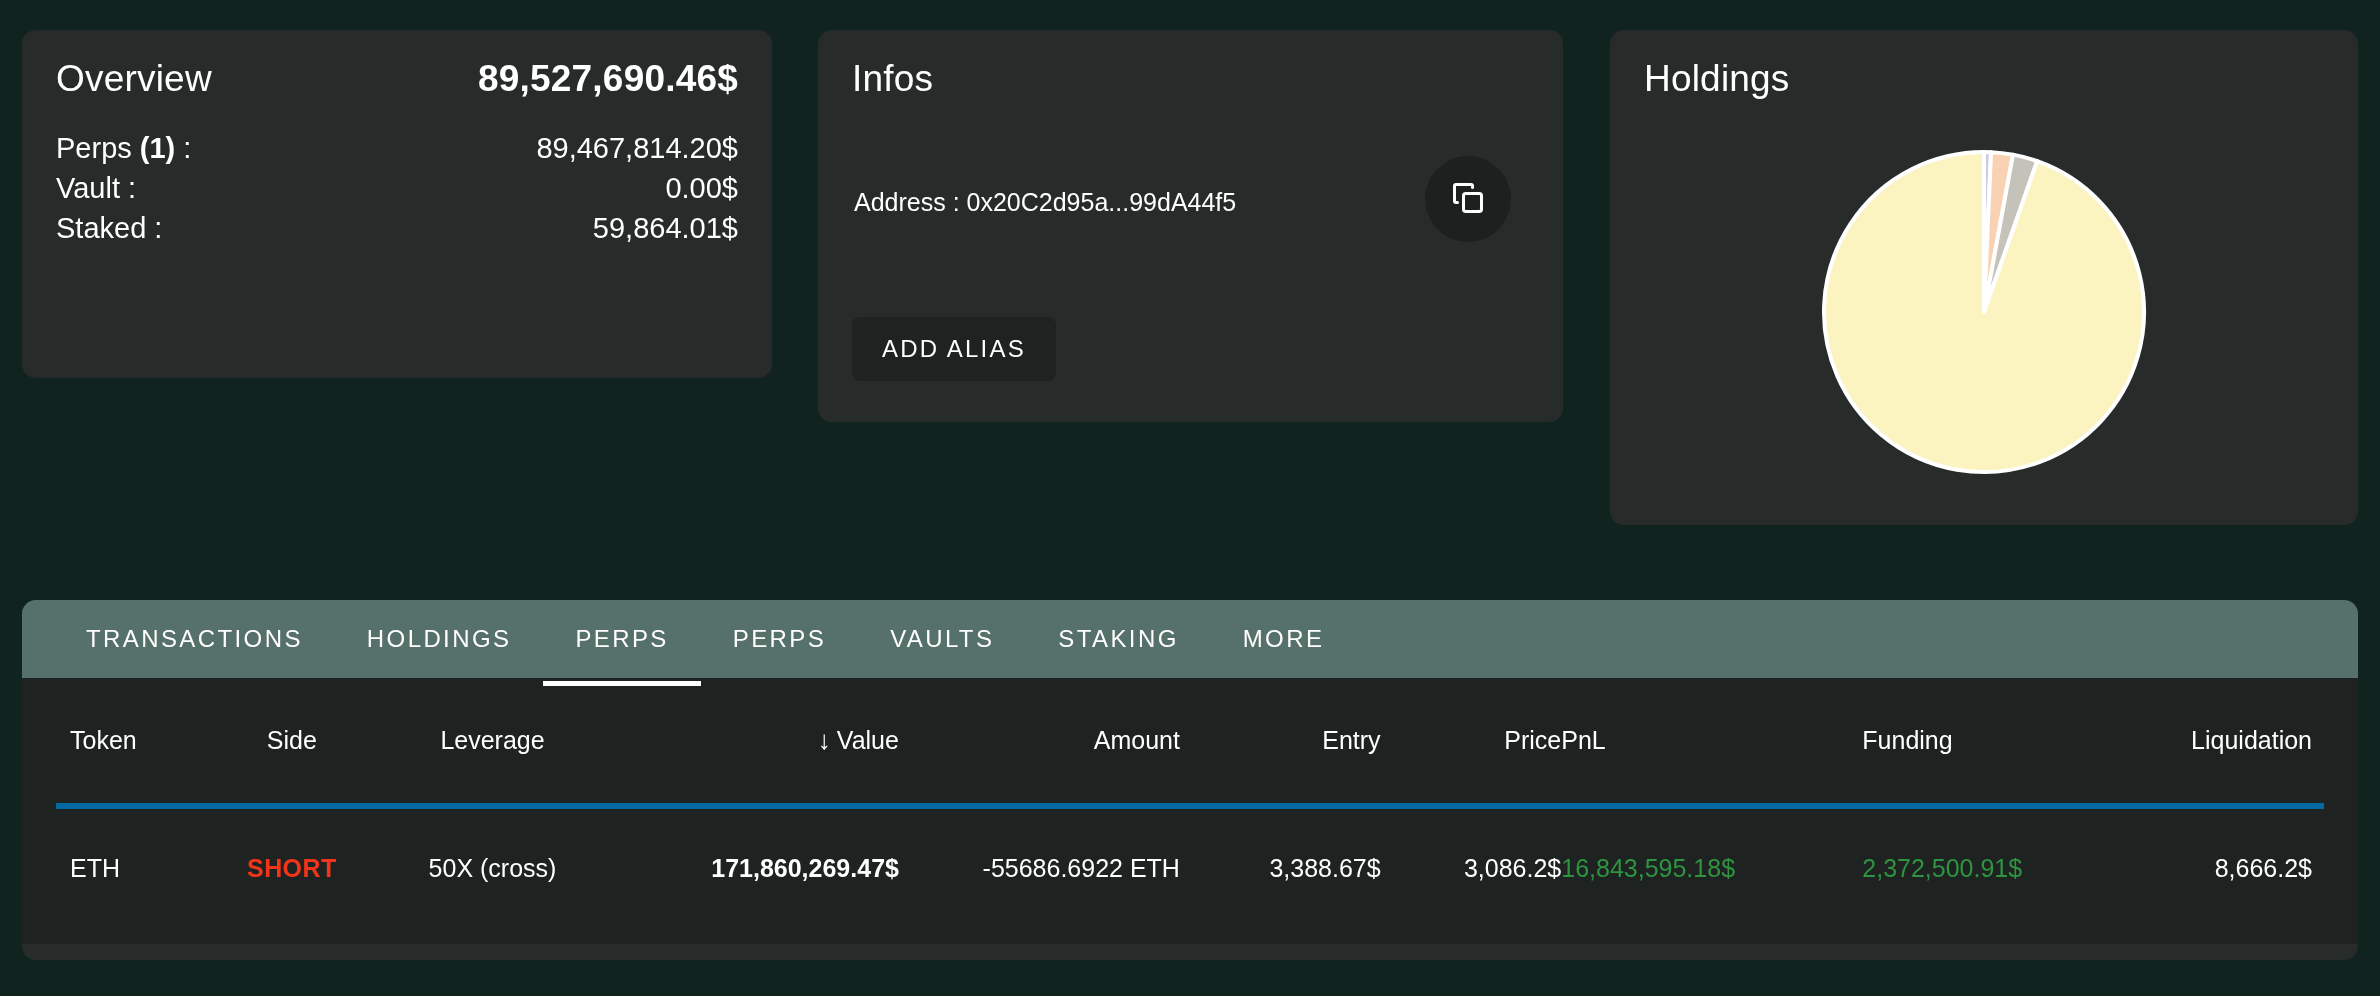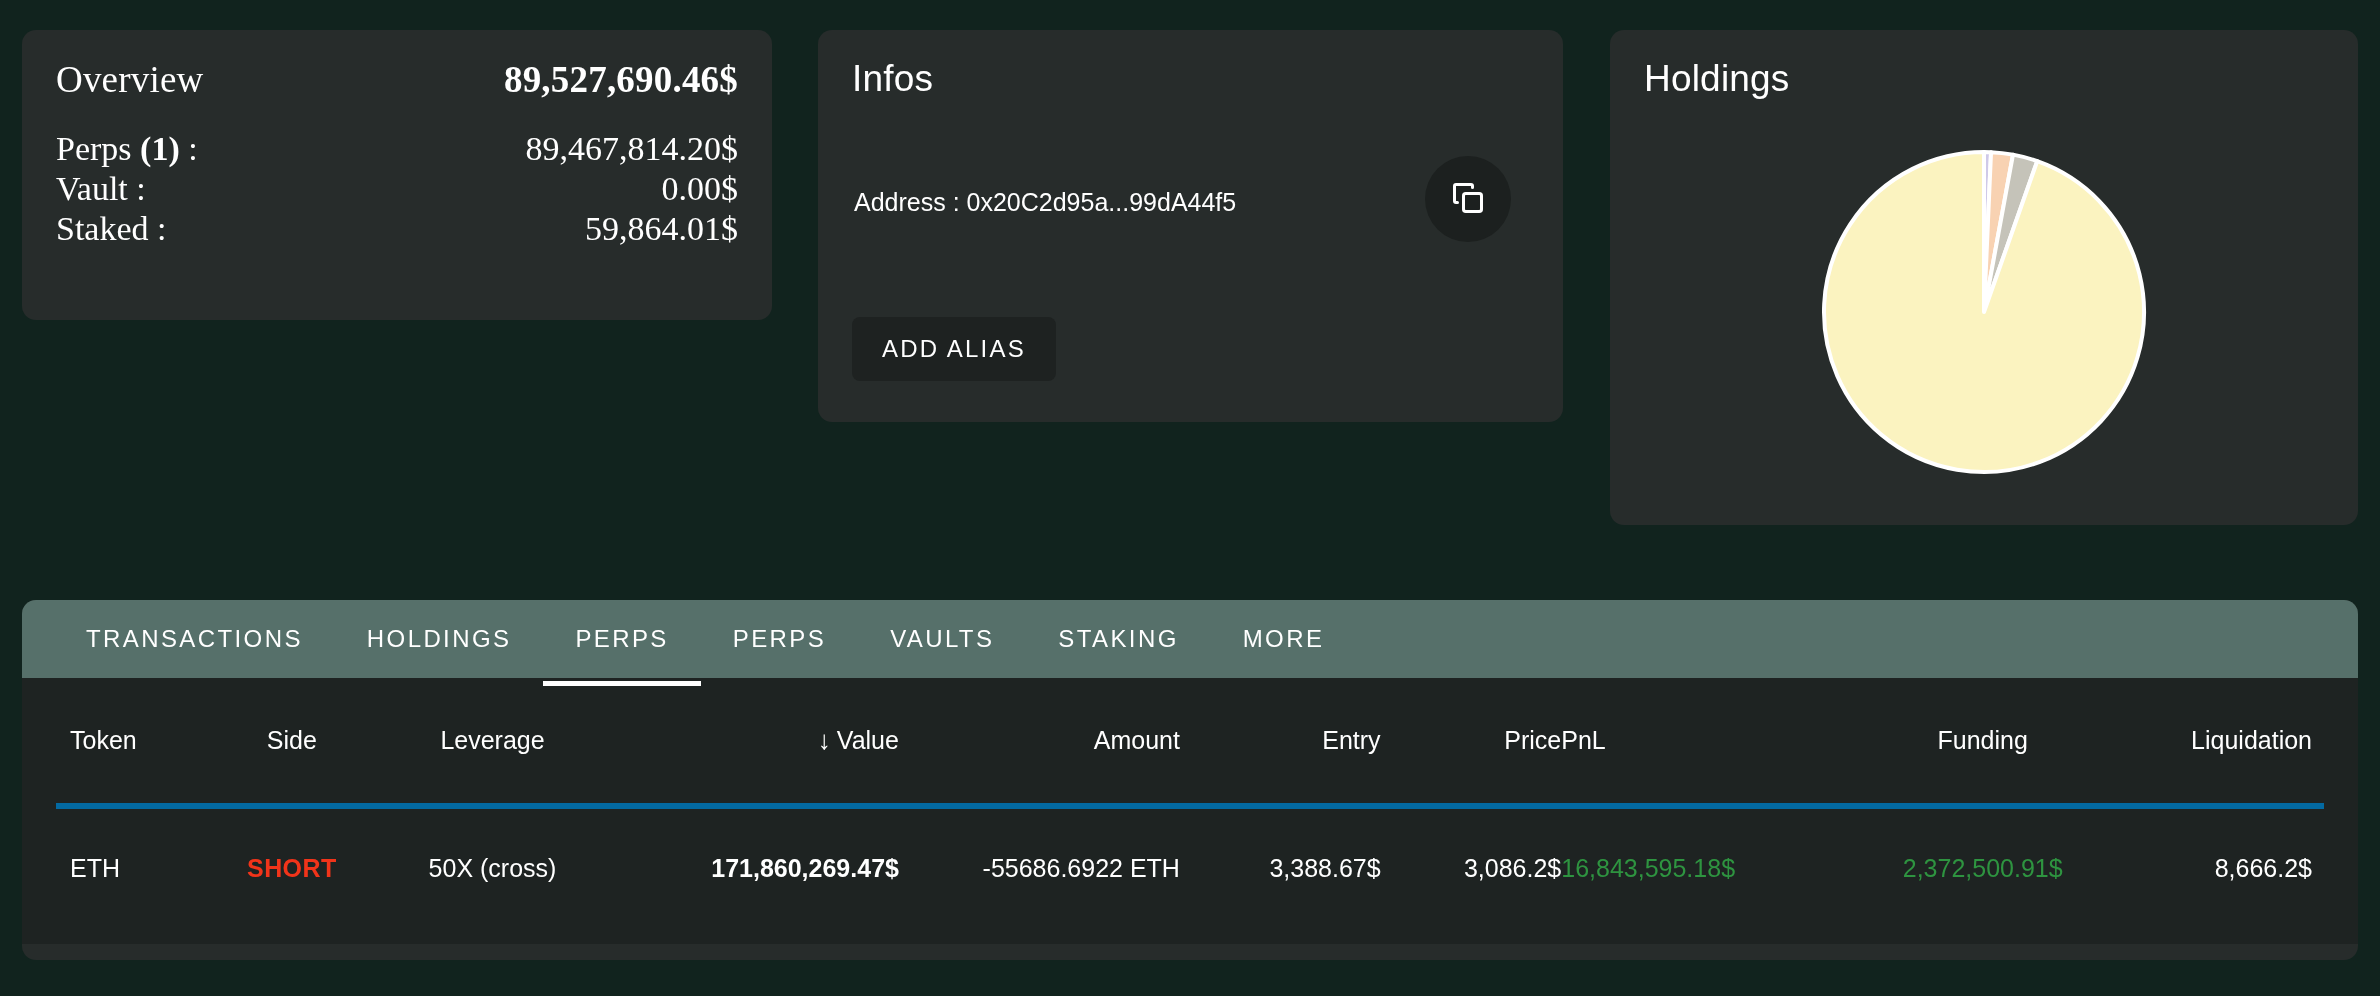--- a/index.html
+++ b/index.html
@@ -18,27 +18,27 @@
     border-radius: 14px;
   }
   .card-title {
     color: #ffffff;
     font-size: 37px;
     font-weight: 400;
     letter-spacing: 0.2px;
   }
 
   
-  #overview-card { left: 22px; top: 30px; width: 750px; height: 290px; padding: 28px 34px; font-family: Liberation Serif, serif; }
+  #overview-card { left: 22px; top: 30px; width: 750px; height: 348px; padding: 28px 34px; }
   .ov-head { display: flex; justify-content: space-between; align-items: baseline; }
   .ov-total { color: #ffffff; font-size: 37px; font-weight: 700; letter-spacing: 0.2px; }
   .ov-rows { margin-top: 28px; }
   .ov-row {
     display: flex; justify-content: space-between; align-items: baseline;
-    color: #ffffff; font-size: 34px; line-height: 40px;
+    color: #ffffff; font-size: 29px; line-height: 40px;
   }
   .ov-label { font-weight: 400; }
   .ov-label b { font-weight: 700; }
   .ov-value { font-weight: 400; }
 
   
   #infos-card { left: 818px; top: 30px; width: 745px; height: 392px; padding: 28px 34px; }
   .infos-body { position: relative; margin-top: 56px; height: 120px; }
   .addr-text {
     color: #ffffff; font-size: 25px; font-weight: 400;
@@ -97,21 +97,21 @@
     padding: 0; height: 122px; vertical-align: middle;
   }
   .c-token  { width: 150px; text-align: left; padding-left: 14px !important; }
   .c-side   { width: 170px; text-align: center; }
   .c-lev    { width: 230px; text-align: center; }
   .c-value  { width: 290px; text-align: right; }
   .c-amount { width: 280px; text-align: right; }
   .c-entry  { width: 200px; text-align: right; }
   .c-price  { width: 180px; text-align: right; }
   .c-pnl    { width: 300px; text-align: left; }
-  .c-fund   { width: 240px; text-align: center; }
+  .c-fund   { width: 240px; text-align: left; }
   .c-liq    { width: 220px; text-align: right; padding-right: 12px !important; }
 
   .sortable { cursor: pointer; }
   .sort-arrow { margin-right: 6px; font-size: 26px; }
   .side-short { color: #f1341a; font-weight: 700; letter-spacing: 0.4px; }
   .val-bold { font-weight: 700; }
   .pos-green { color: #2e9440; }
 </style>
 </head>
 <body>

